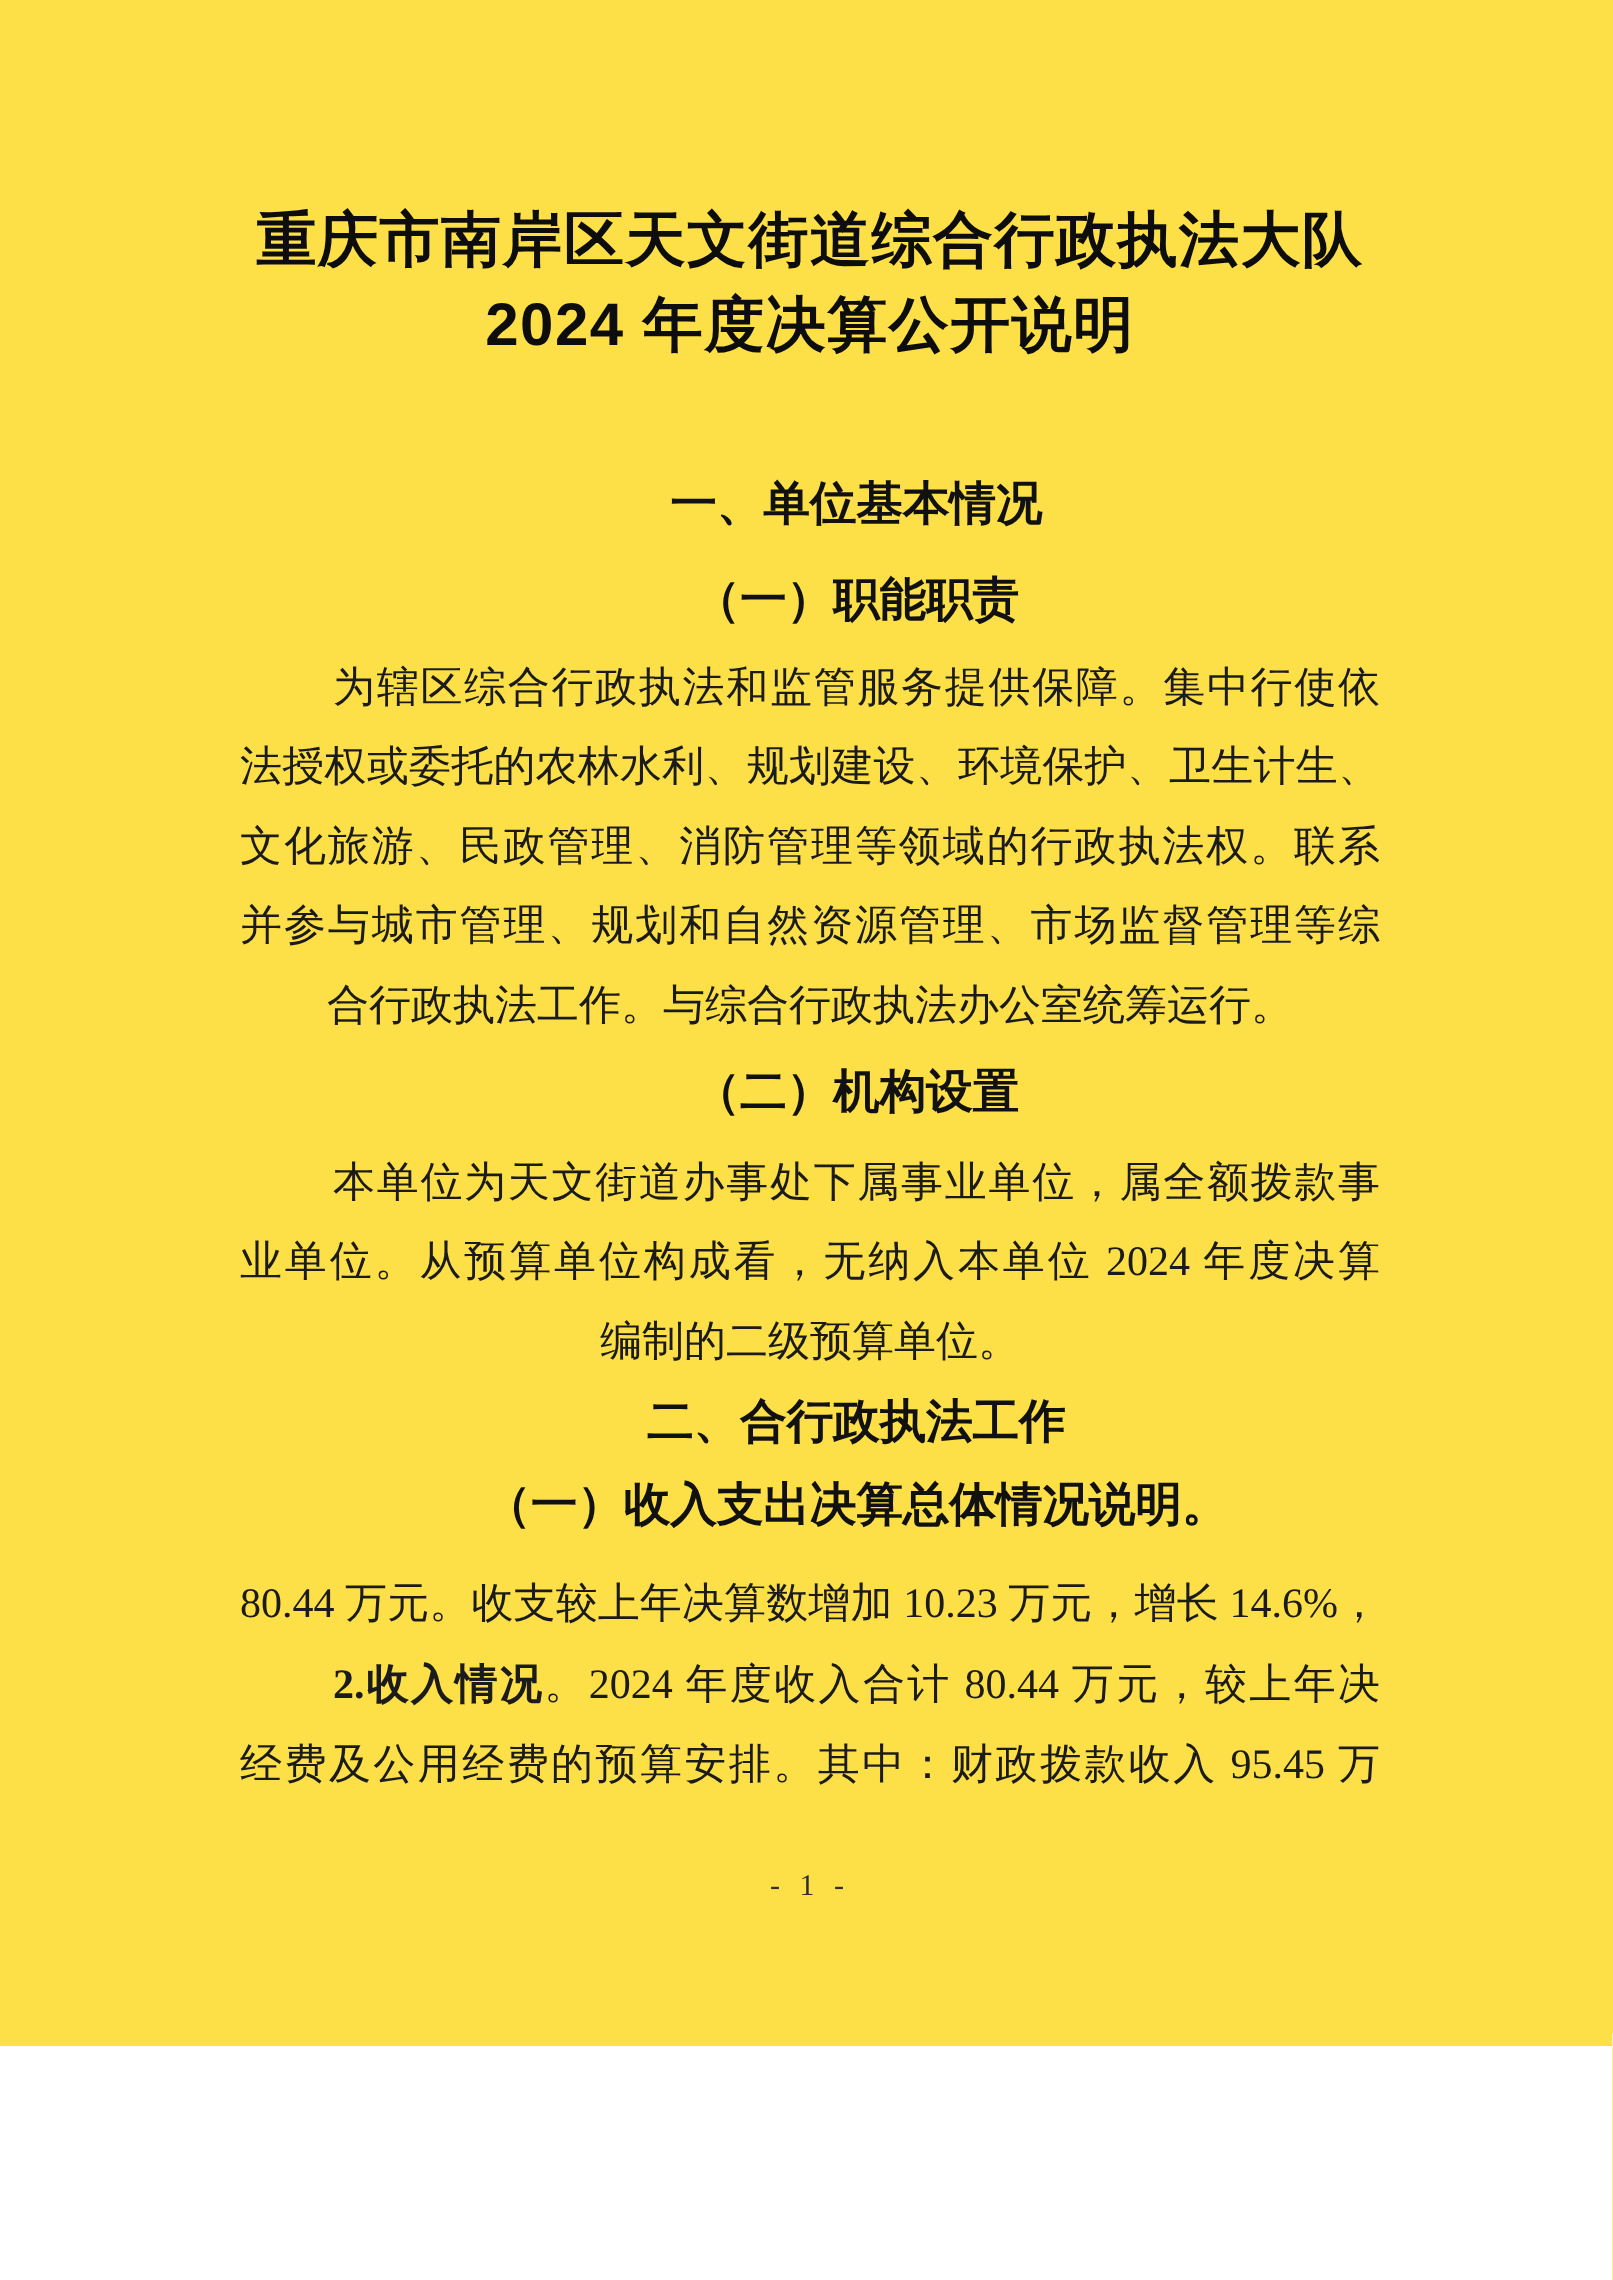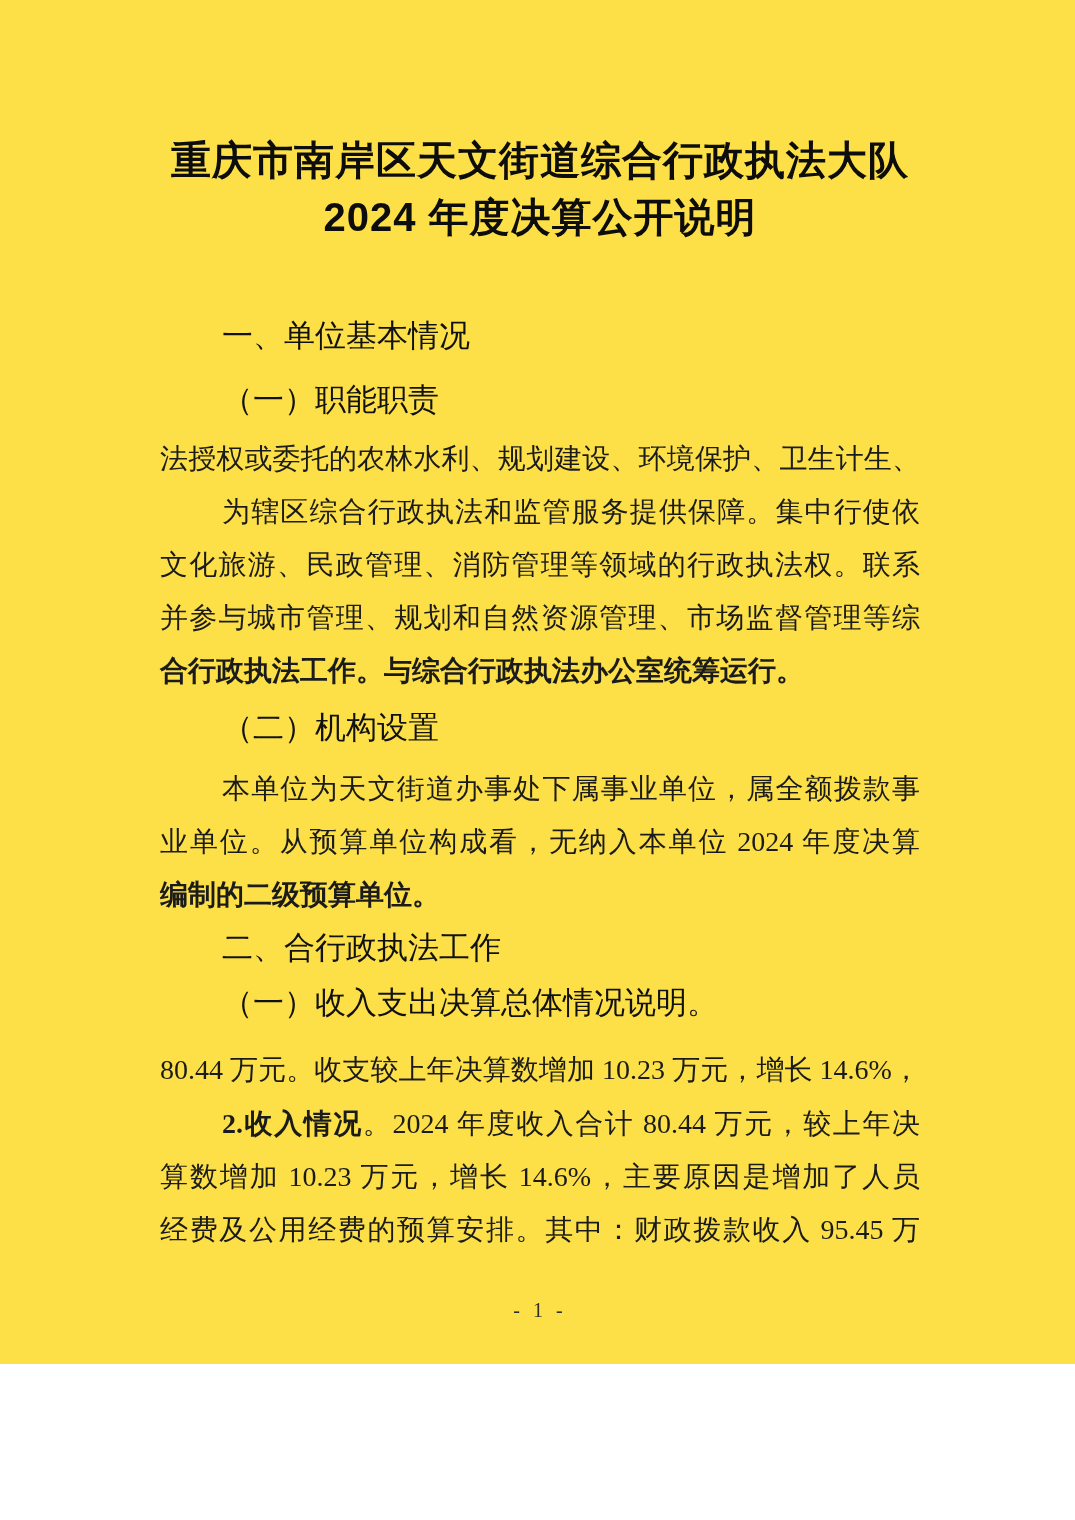--- a/index.html
+++ b/index.html
@@ -20,37 +20,38 @@
     font-weight: 700;
     font-size: 40px;
     line-height: 57px;
     text-align: center;
     letter-spacing: 1px;
     margin: 0;
     color: #0d0d0d;
   }
   .h {
     font-family: "Liberation Sans", "DejaVu Sans", sans-serif;
-    font-weight: 400;
+    font-weight: 700;
     font-size: 31px;
     line-height: 40px;
     margin: 0 0 0 62px;
     color: #111111;
+    text-align: center;
   }
   .para { margin: 0; }
   .line {
     font-family: "Liberation Serif", "DejaVu Serif", serif;
     font-size: 28px;
     line-height: 53px;
     margin: 0;
     text-align: justify;
     text-align-last: justify;
     color: #1b1b1b;
   }
-  .line.last { text-align: left; text-align-last: auto; font-weight: bold; }
+  .line.last { text-align: center; text-align-last: auto; }
   .line.indent { text-indent: 62px; }
   .line b { font-weight: 700; }
   #h1-1 { margin-top: 70px; }
   #h2-1 { margin-top: 24px; }
   #para-a { margin-top: 12px; }
   #h2-2 { margin-top: 11px; }
   #para-b { margin-top: 14px; }
   #h1-2 { margin-top: 7px; }
   #h2-3 { margin-top: 15px; }
   #para-c { margin-top: 20px; }
@@ -71,22 +72,22 @@
 <div class="page">
 
   <h1 class="title-line">重庆市南岸区天文街道综合行政执法大队</h1>
   <h1 class="title-line">2024 年度决算公开说明</h1>
 
   <h2 class="h" id="h1-1">一、单位基本情况</h2>
 
   <h3 class="h" id="h2-1">（一）职能职责</h3>
 
   <div class="para" id="para-a">
+    <p class="line indent">为辖区综合行政执法和监管服务提供保障。集中行使依</p>
     <p class="line">法授权或委托的农林水利、规划建设、环境保护、卫生计生、</p>
-    <p class="line indent">为辖区综合行政执法和监管服务提供保障。集中行使依</p>
     <p class="line">文化旅游、民政管理、消防管理等领域的行政执法权。联系</p>
     <p class="line">并参与城市管理、规划和自然资源管理、市场监督管理等综</p>
     <p class="line last">合行政执法工作。与综合行政执法办公室统筹运行。</p>
   </div>
 
   <h3 class="h" id="h2-2">（二）机构设置</h3>
 
   <div class="para" id="para-b">
     <p class="line indent">本单位为天文街道办事处下属事业单位，属全额拨款事</p>
     <p class="line">业单位。从预算单位构成看，无纳入本单位 2024 年度决算</p>
@@ -96,19 +97,18 @@
   <h2 class="h" id="h1-2">二、合行政执法工作</h2>
 
   <h3 class="h" id="h2-3">（一）收入支出决算总体情况说明。</h3>
 
   <div class="para" id="para-c">
     <p class="line">80.44 万元。收支较上年决算数增加 10.23 万元，增长 14.6%，</p>
   </div>
 
   <div class="para" id="para-d">
     <p class="line indent"><b>2.收入情况</b><span>。2024 年度收入合计 80.44 万元，较上年决</span></p>
-    <p class="line">算数增加 10.23 万元，增长 14.6%，主要原因是增加了人员</p>
     <p class="line">经费及公用经费的预算安排。其中：财政拨款收入 95.45 万</p>
   </div>
 
   <div class="footer">- 1 -</div>
 
 </div>
 
 </body></html>

